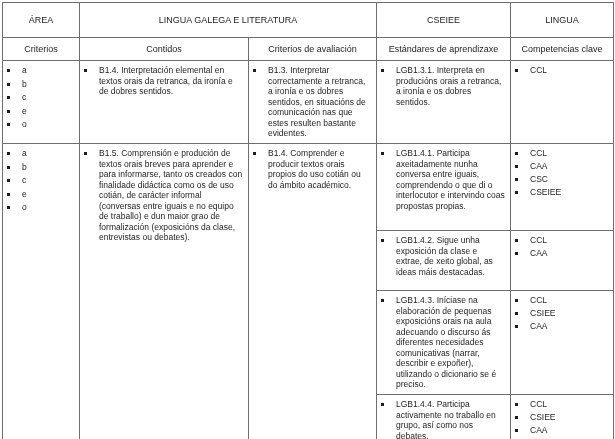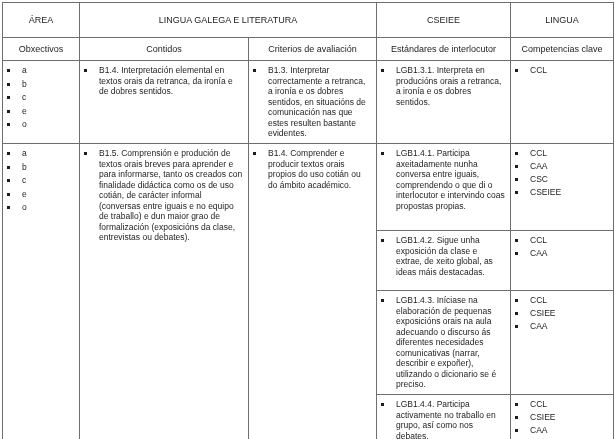--- a/index.html
+++ b/index.html
@@ -53,24 +53,24 @@
 
     <tbody>
         <tr class="hrow r-h1">
       <td>ÁREA</td>
       <td colspan="2">LINGUA GALEGA E LITERATURA</td>
       <td>CSEIEE</td>
       <td>LINGUA</td>
     </tr>
 
     <tr class="hrow r-h2">
-      <td>Obxectivos</td>
+      <td>Criterios</td>
       <td>Contidos</td>
       <td>Criterios de avaliación</td>
-      <td>Estándares de interlocutor</td>
+      <td>Estándares de aprendizaxe</td>
       <td>Competencias clave</td>
     </tr>
 
     <tr class="r-b1">
       <td>
         <ul class="cell-list letters">
               <li>a</li>
               <li>b</li>
               <li>c</li>
               <li>e</li>

